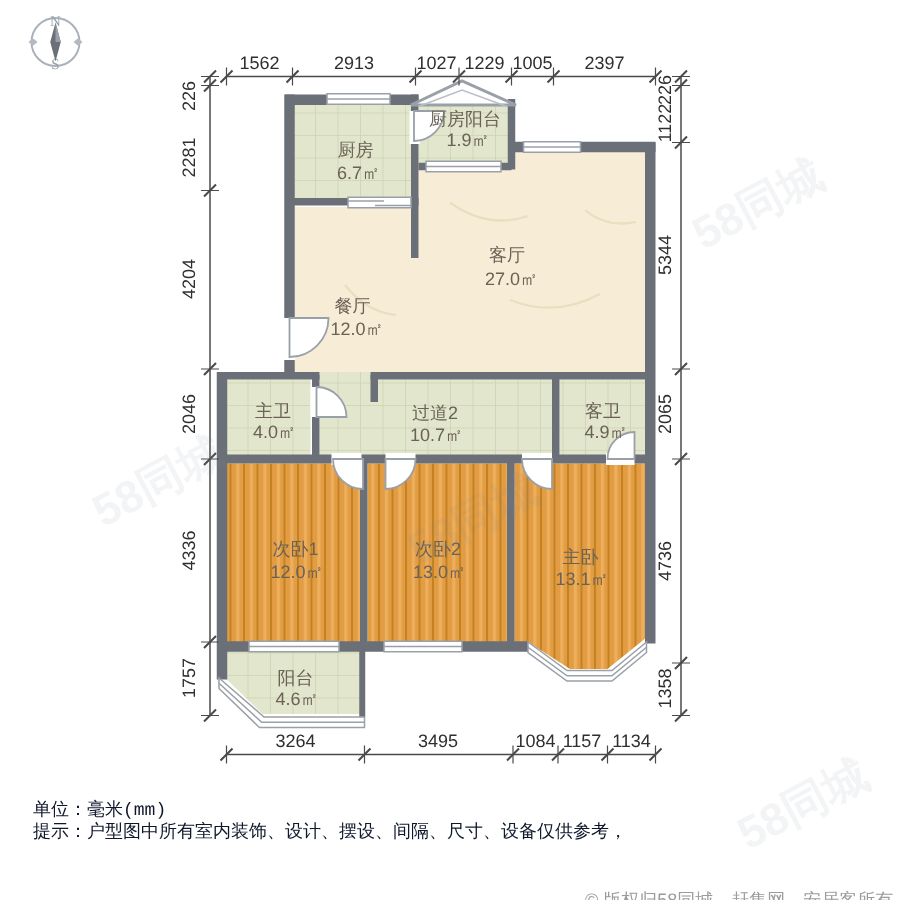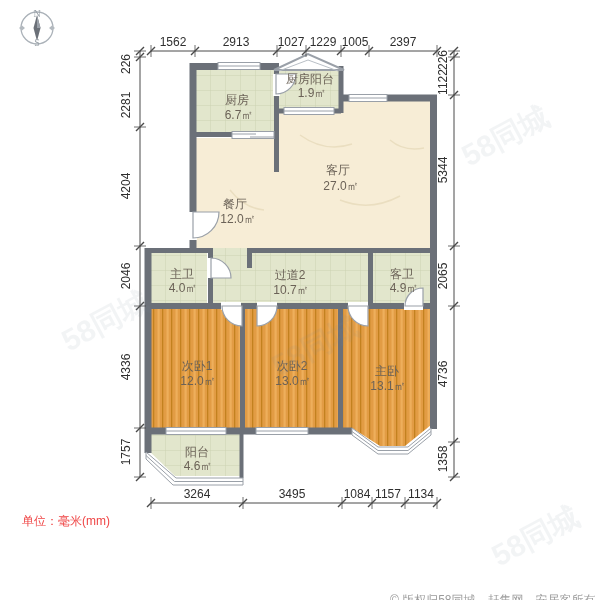--- a/index.html
+++ b/index.html
@@ -4,21 +4,21 @@
 <style>
   html,body{margin:0;padding:0;background:#fff;}
   #stage{position:relative;width:600px;height:600px;background:#ffffff;overflow:hidden;
          font-family:"Liberation Sans", sans-serif;}
   #plan-svg{position:absolute;left:0;top:0;}
   .dim-text{font-size:12px;fill:#2f2f2f;}
   .room-name{font-size:12px;fill:#6b6257;}
   .room-area{font-size:12px;fill:#6b6257;}
   .compass-letter{font-size:10px;fill:#99a1a8;font-family:"Liberation Serif", serif;}
   .wm{font-size:30px;font-weight:bold;fill:#7a8a99;opacity:0.09;}
-  .footer{position:absolute;left:22px;top:514px;color:#ef4444;font-size:12px;line-height:15px;}
+  .footer{position:absolute;left:22px;top:533px;color:#0f172a;font-size:12px;line-height:15px;font-family:Liberation Mono, monospace;}
   .copyright{position:absolute;left:390px;top:592px;color:#9b9b9b;font-size:12px;}
 </style>
 </head>
 <body>
 
 <div id="stage">
 <svg id="plan-svg" width="600" height="600" viewBox="0 0 600 600">
   <defs>
     <pattern id="wood" width="9" height="40" patternUnits="userSpaceOnUse">
       <rect width="9" height="40" fill="#e29c44"></rect>
@@ -210,15 +210,16 @@
   <g text-anchor="middle">
     <text class="wm" transform="translate(110,330) rotate(-28)">58同城</text>
     <text class="wm" transform="translate(320,355) rotate(-28)">58同城</text>
     <text class="wm" transform="translate(510,145) rotate(-28)">58同城</text>
     <text class="wm" transform="translate(540,545) rotate(-28)">58同城</text>
   </g>
 </svg>
 
   <div class="footer">
     <div>单位：毫米(mm)</div>
+    <div>提示：户型图中所有室内装饰、设计、摆设、间隔、尺寸、设备仅供参考，</div>
   </div>
   <div class="copyright">© 版权归58同城、赶集网、安居客所有</div>
 </div>
 
 </body></html>

